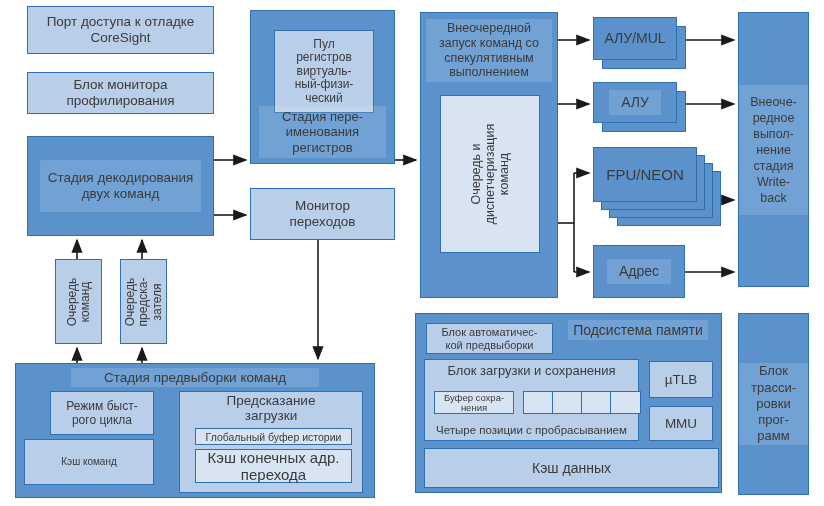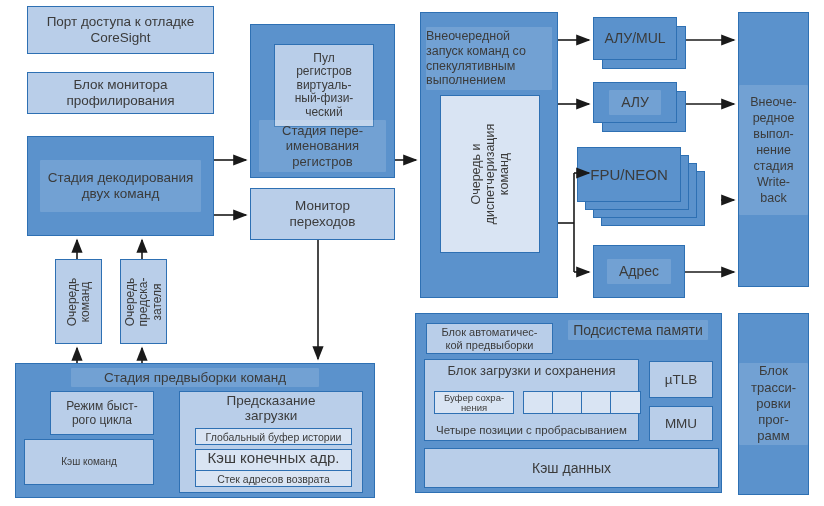--- a/index.html
+++ b/index.html
@@ -83,46 +83,43 @@
     </div>
     <div class="bx light noflex" style="left:163px;top:27px;width:184px;height:102px">
       <div class="lbl" style="margin-top:2px;font-size:13.5px;line-height:1.1;text-align:center">Предсказание
 загрузки</div>
       <div class="bx lighter" style="left:15px;top:36px;width:157px;height:17px;font-size:10.5px">
         <span>Глобальный буфер истории</span>
       </div>
       <div class="bx lighter" style="left:15px;top:57px;width:157px;height:34px;font-size:15px">
         <span>Кэш конечных адр. перехода</span>
       </div>
-      <div class="bx lighter" style="left:15px;top:78px;width:157px;height:17px;font-size:10.5px">
-        <span>Стек адресов возврата</span>
-      </div>
-    </div>
-  </div>
-
-  <div class="bx dark noflex" style="left:250px;top:24px;width:145px;height:154px">
+    </div>
+  </div>
+
+  <div class="bx dark noflex" style="left:250px;top:10px;width:145px;height:154px">
     <div class="bx light" style="left:23px;top:19px;width:100px;height:83px;font-size:12px">
       <span class="lbl" style="line-height:1.12">Пул
 регистров
 виртуаль-
 ный-физи-
 ческий</span>
     </div>
     <div class="abs hl lbl" style="left:8px;right:8px;bottom:5px;text-align:center;font-size:13px;padding:3px 0">Стадия пере-
 именования
 регистров</div>
   </div>
 
   <div class="bx light" style="left:250px;top:188px;width:145px;height:52px;font-size:13.5px">
     <span class="lbl">Монитор
 переходов</span>
   </div>
 
   <div class="bx dark noflex" style="left:420px;top:12px;width:138px;height:286px">
-    <div class="abs hl lbl" style="left:5px;right:5px;top:14px;text-align:left;font-size:12.5px;padding:2px 0">Внеочередной
+    <div class="abs hl lbl" style="left:5px;right:5px;top:6px;text-align:center;font-size:12.5px;padding:2px 0">Внеочередной
 запуск команд со
 спекулятивным
 выполнением</div>
     <div class="bx lighter" style="left:19px;top:82px;width:100px;height:158px">
       <span class="vert" style="width:155px;font-size:12.5px">Очередь и
 диспетчеризация
 команд</span>
     </div>
   </div>
 
@@ -133,21 +130,21 @@
     </div>
   </div>
 
   <div class="stack" style="left:593px;top:82px;width:93px;height:50px">
     <div class="layer" style="left:9px;top:9px;width:84px;height:41px"></div>
     <div class="bx dark" style="left:0;top:0;width:84px;height:41px;font-size:14px">
       <span class="lbl hl" style="padding:4px 12px">АЛУ</span>
     </div>
   </div>
 
-  <div class="stack" style="left:577px;top:147px;width:156px;height:79px">
+  <div class="stack" style="left:593px;top:147px;width:156px;height:79px">
     <div class="layer" style="left:24px;top:24px;width:104px;height:55px"></div>
     <div class="layer" style="left:16px;top:16px;width:104px;height:55px"></div>
     <div class="layer" style="left:8px;top:8px;width:104px;height:55px"></div>
     <div class="bx dark" style="left:0;top:0;width:104px;height:55px;font-size:15px">
       <span class="lbl">FPU/NEON</span>
     </div>
   </div>
 
   <div class="bx dark" style="left:738px;top:12px;width:71px;height:275px;font-size:12.5px">
     <span class="lbl hl" style="width:100%;padding:9px 0;line-height:1.28">Внеоче-

